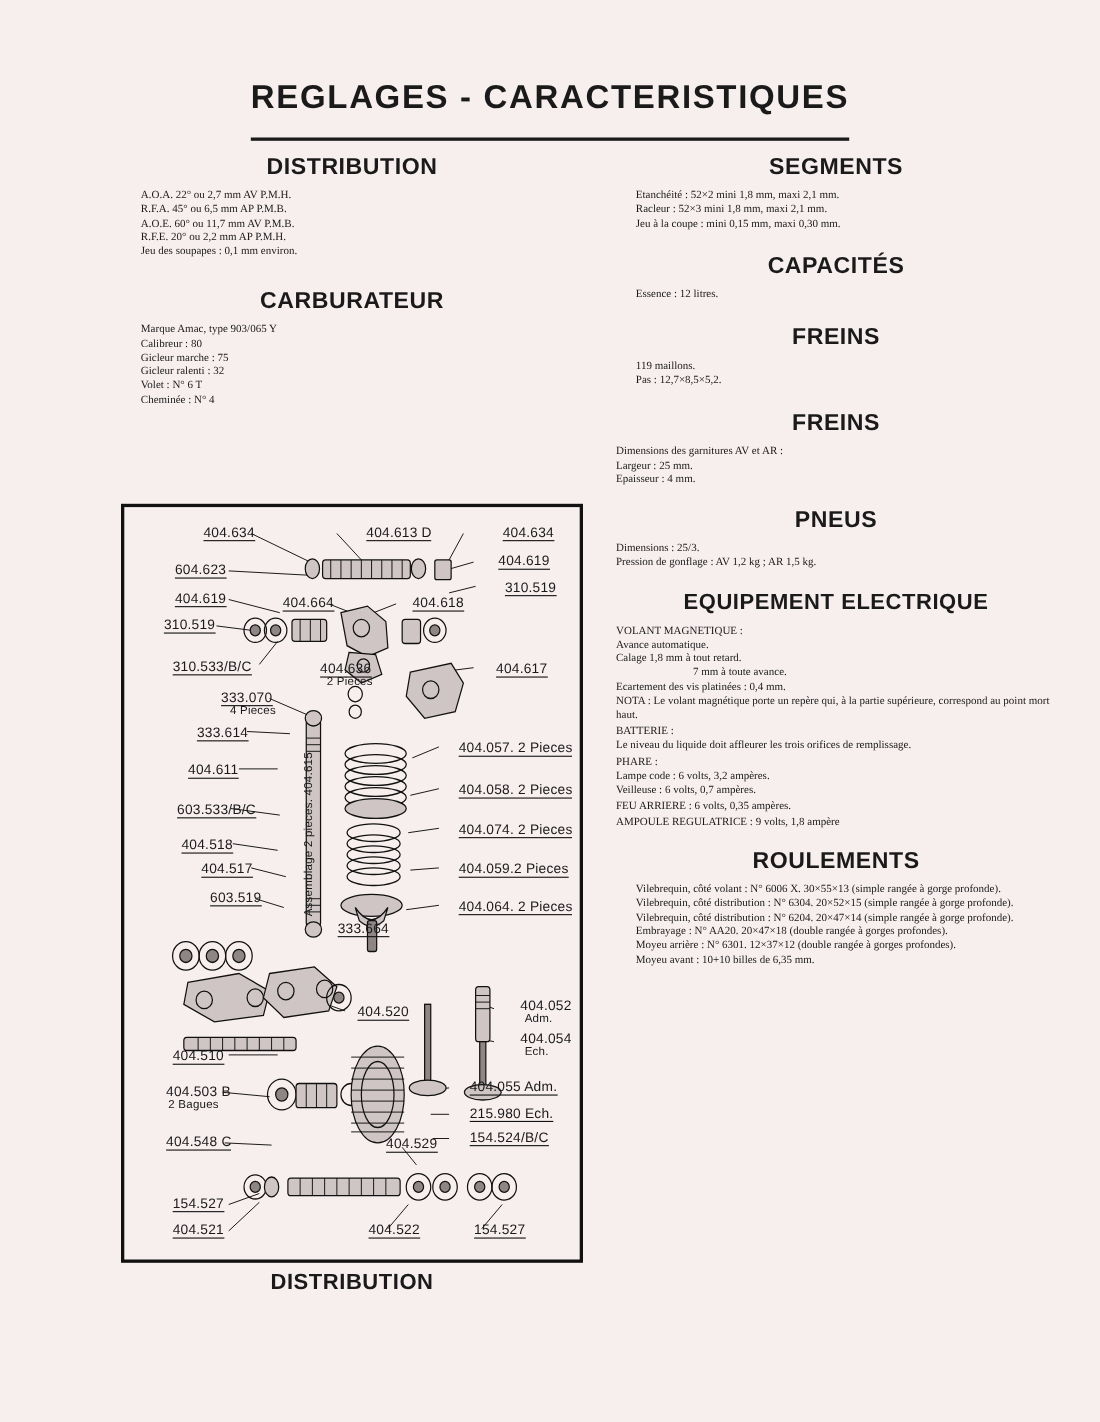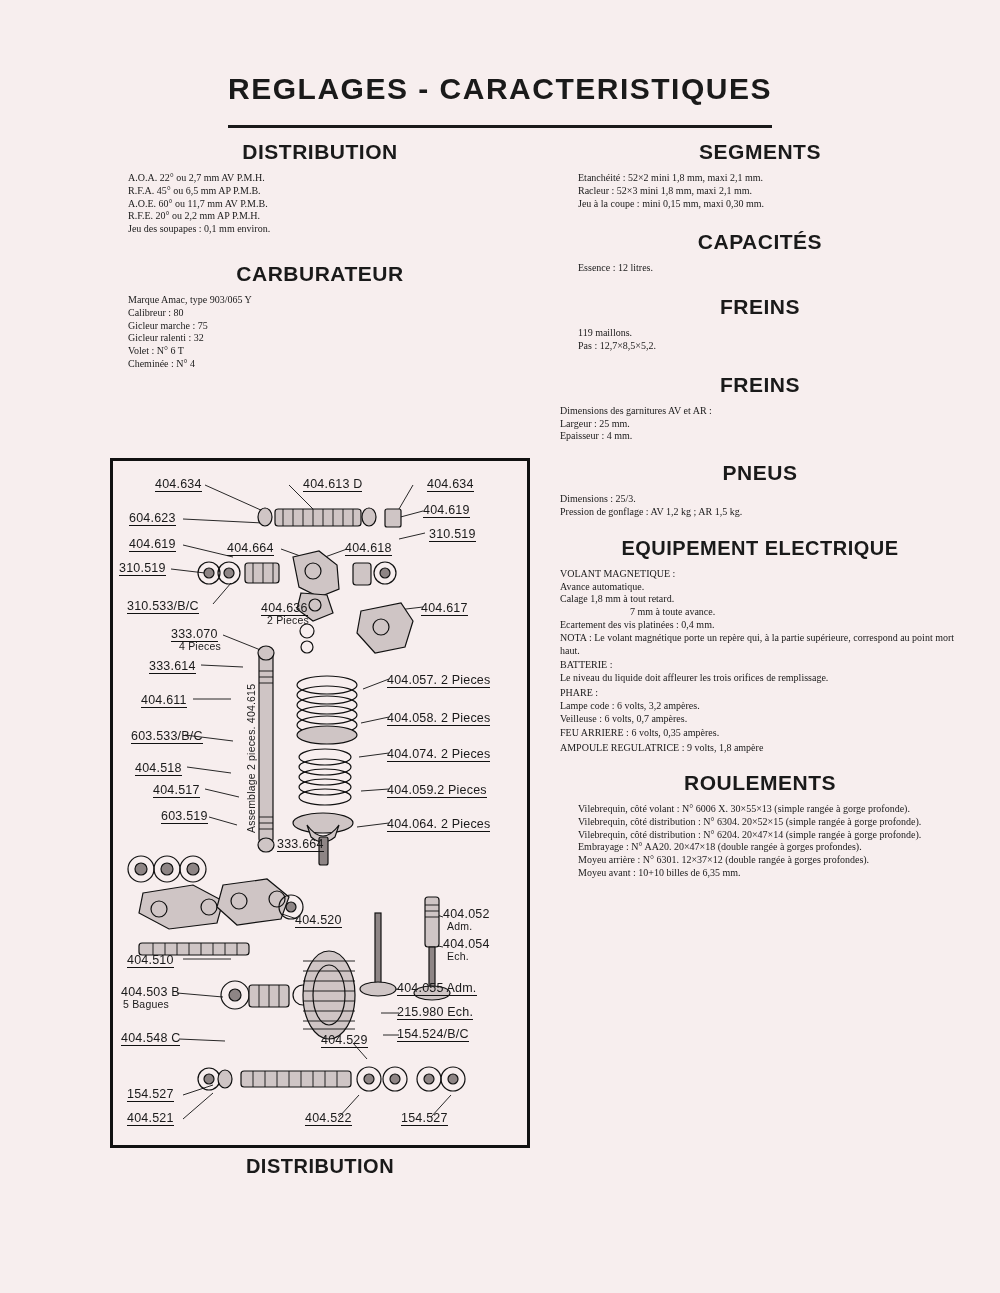--- a/index.html
+++ b/index.html
@@ -46,21 +46,21 @@
   .blk{margin-bottom:16px;}
 
   
   .diagram{
     position:absolute;left:110px;top:458px;
     width:420px;height:690px;
     border:3px solid #111;
     background:#f7eeee;
     box-sizing:border-box;
   }
-  .diagram-inner{position:absolute;inset:0;}
+  .diagram-inner{position:absolute;inset:0;margin-left:30px;}
   .dcap{
     position:absolute;left:110px;top:1155px;width:420px;
     text-align:center;
     font-family:"Liberation Sans", sans-serif;
     font-weight:bold;font-size:20px;letter-spacing:0.5px;
   }
   .lbl{
     position:absolute;
     font-family:"Liberation Sans", sans-serif;
     font-size:12.5px;
@@ -340,21 +340,21 @@
       <div class="lbl ul" style="left:274px;top:356px;">404.064. 2 Pieces</div>
       <div class="lbl ul" style="left:164px;top:376px;">333.664</div>
       <div class="lbl sm vert" style="left:132px;top:372px;">Assemblage 2 pieces. 404.615</div>
       <div class="lbl ul" style="left:182px;top:452px;">404.520</div>
       <div class="lbl" style="left:330px;top:446px;">404.052</div>
       <div class="lbl sm" style="left:334px;top:459px;">Adm.</div>
       <div class="lbl" style="left:330px;top:476px;">404.054</div>
       <div class="lbl sm" style="left:334px;top:489px;">Ech.</div>
       <div class="lbl ul" style="left:14px;top:492px;">404.510</div>
       <div class="lbl" style="left:8px;top:524px;">404.503 B</div>
-      <div class="lbl sm" style="left:10px;top:537px;">5 Bagues</div>
+      <div class="lbl sm" style="left:10px;top:537px;">2 Bagues</div>
       <div class="lbl ul" style="left:284px;top:520px;">404.055 Adm.</div>
       <div class="lbl ul" style="left:284px;top:544px;">215.980 Ech.</div>
       <div class="lbl ul" style="left:284px;top:566px;">154.524/B/C</div>
       <div class="lbl ul" style="left:8px;top:570px;">404.548 C</div>
       <div class="lbl ul" style="left:208px;top:572px;">404.529</div>
       <div class="lbl ul" style="left:14px;top:626px;">154.527</div>
       <div class="lbl ul" style="left:14px;top:650px;">404.521</div>
       <div class="lbl ul" style="left:192px;top:650px;">404.522</div>
       <div class="lbl ul" style="left:288px;top:650px;">154.527</div>
     </div>

